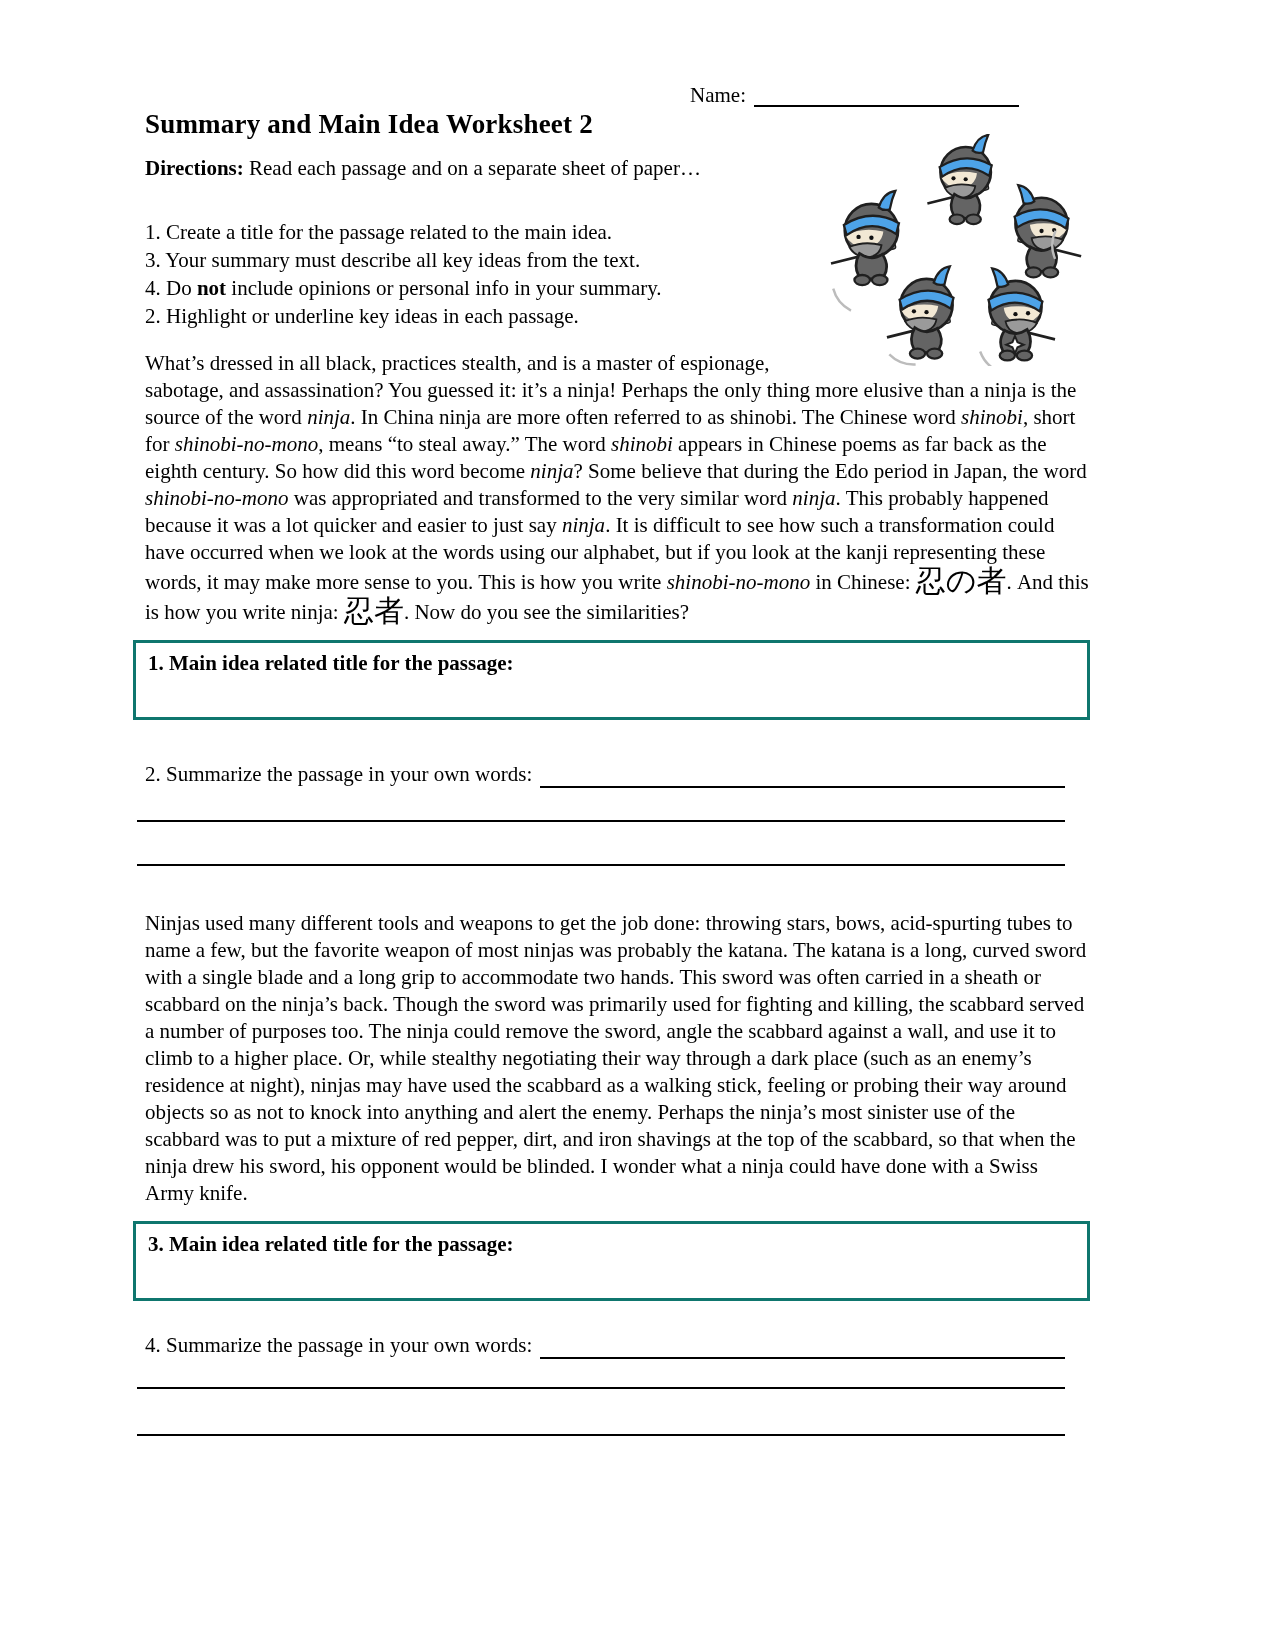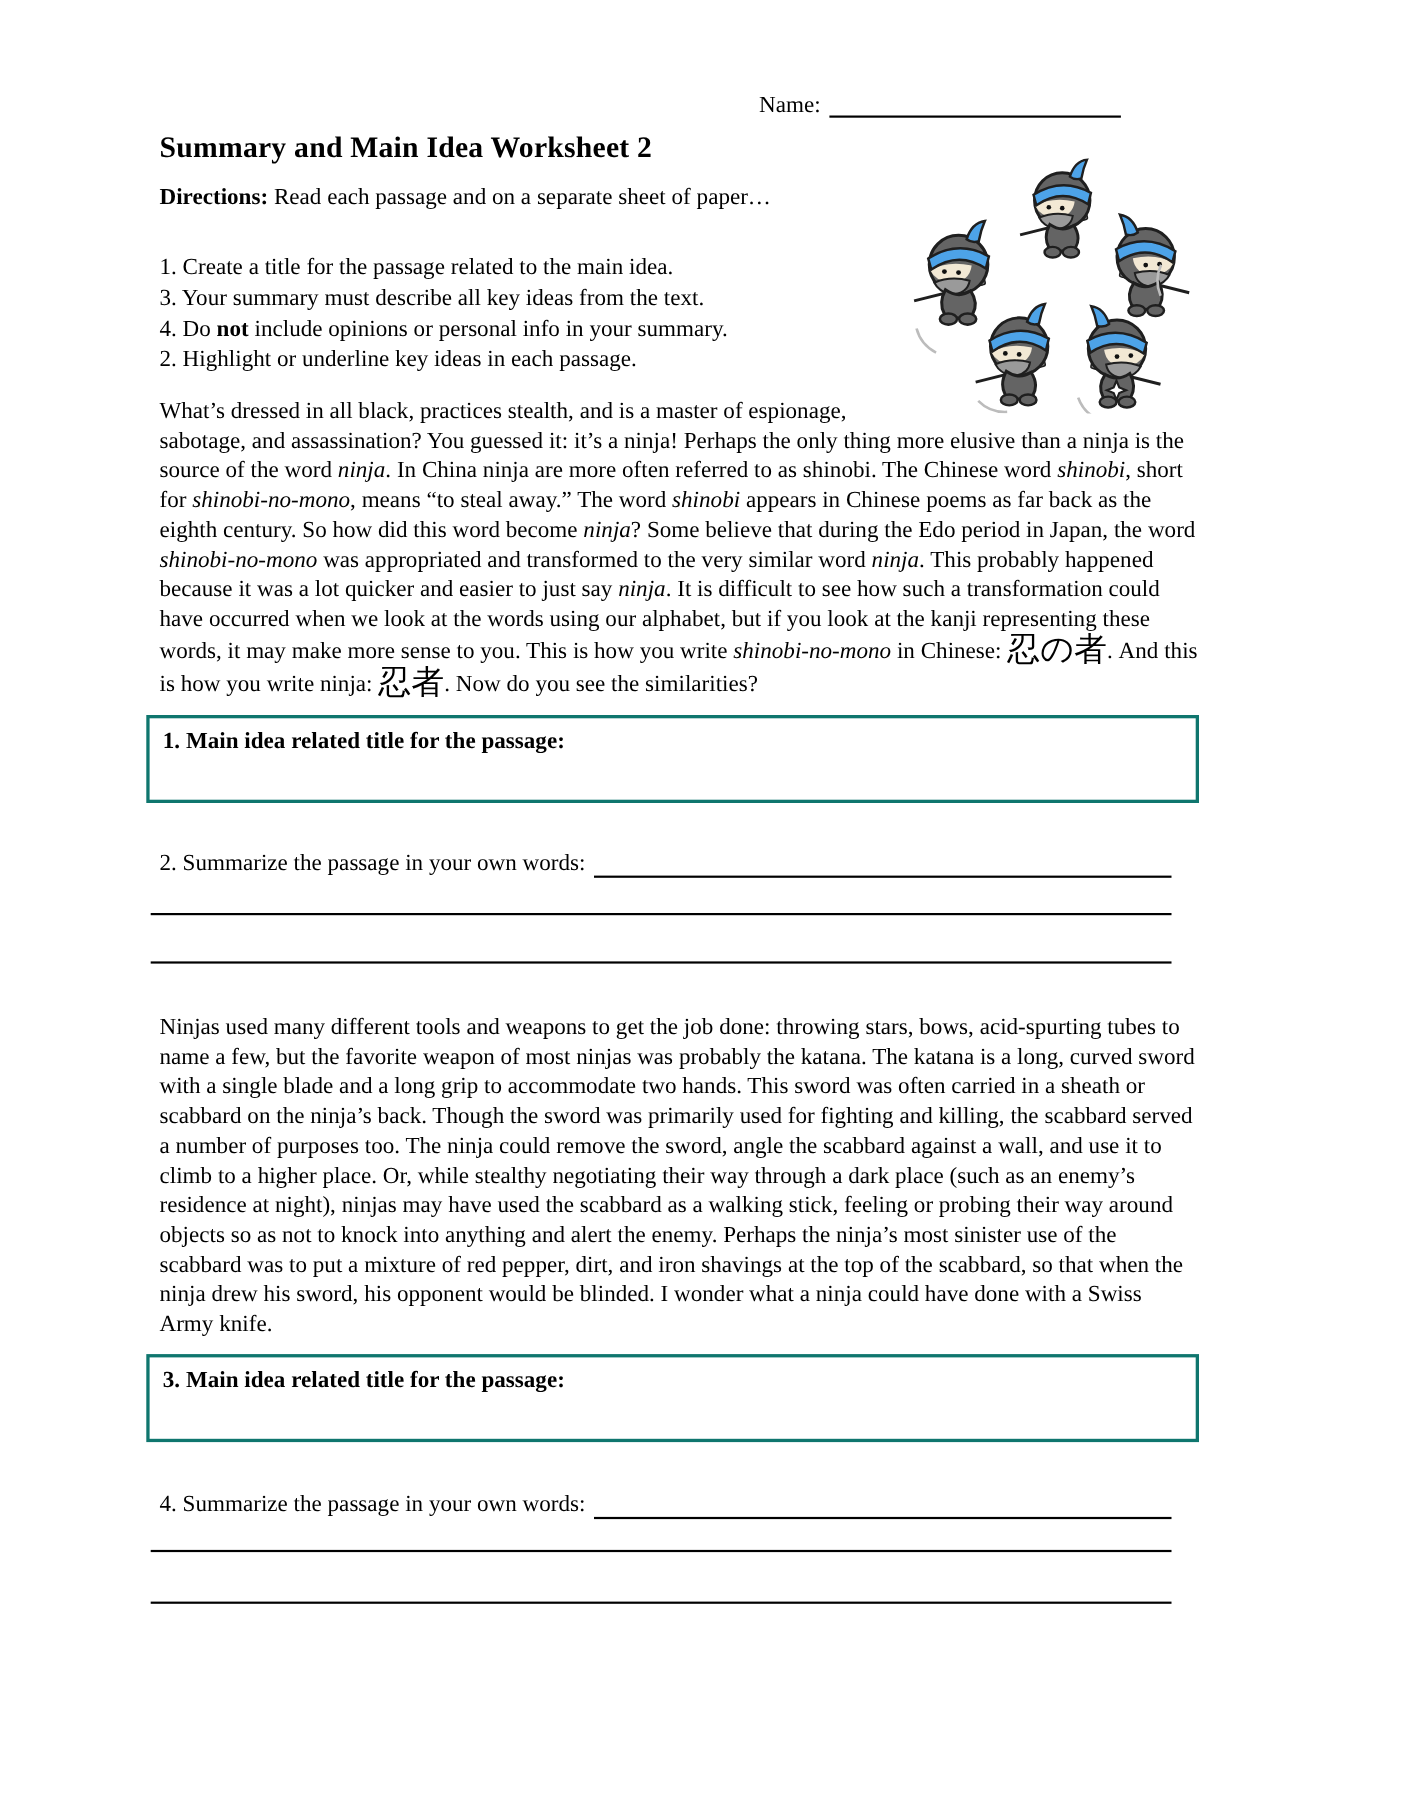--- a/index.html
+++ b/index.html
@@ -7,21 +7,21 @@
   body {
     width:1275px; height:1650px;
     font-family:"Liberation Serif", serif;
     color:#000; overflow:hidden;
   }
   .page { width:1275px; height:1650px; padding:82px 185px 0 145px; }
 
   .name-row { margin-left:545px; display:flex; align-items:center; font-size:21px; height:27px; }
   .name-line { width:265px; border-bottom:2px solid #000; height:22px; margin-left:8px; }
 
-  h1.title { font-size:27px; font-weight:bold; margin-top:10px; letter-spacing:0.2px; }
+  h1.title { font-size:27px; font-weight:bold; letter-spacing:0.2px; }
 
   .directions { margin-top:14px; font-size:21px; line-height:28px; }
 
   .illustration { float:right; width:268px; height:232px; margin:-6px 0 6px 14px; }
 
   .instructions { margin-top:36px; font-size:21px; }
   .instruction-item { line-height:28px; }
 
   .passage { margin-top:20px; font-size:21px; line-height:27px; text-align:left; }
   .passage.second { margin-top:44px; clear:left; }
@@ -42,21 +42,21 @@
 
   .q-row { display:flex; align-items:flex-end; font-size:21px; line-height:28px; margin-top:40px; }
   .q-row .fill-line { flex:1; border-bottom:2px solid #000; height:22px; margin-left:8px; margin-right:25px; }
 
   .rule { height:0; border-bottom:2px solid #000; margin-right:25px; margin-left:-8px; }
   .rule.r1a { margin-top:32px; }
   .rule.r1b { margin-top:42px; }
   .rule.r2a { margin-top:28px; }
   .rule.r2b { margin-top:45px; }
 
-  .q-row.q4 { margin-top:42px; }
+  .q-row.q4 { margin-top:30px; }
 </style>
 </head>
 <body>
 
 <div class="page">
 
   <div class="name-row">
     <span>Name:</span>
     <span class="name-line"></span>
   </div>

